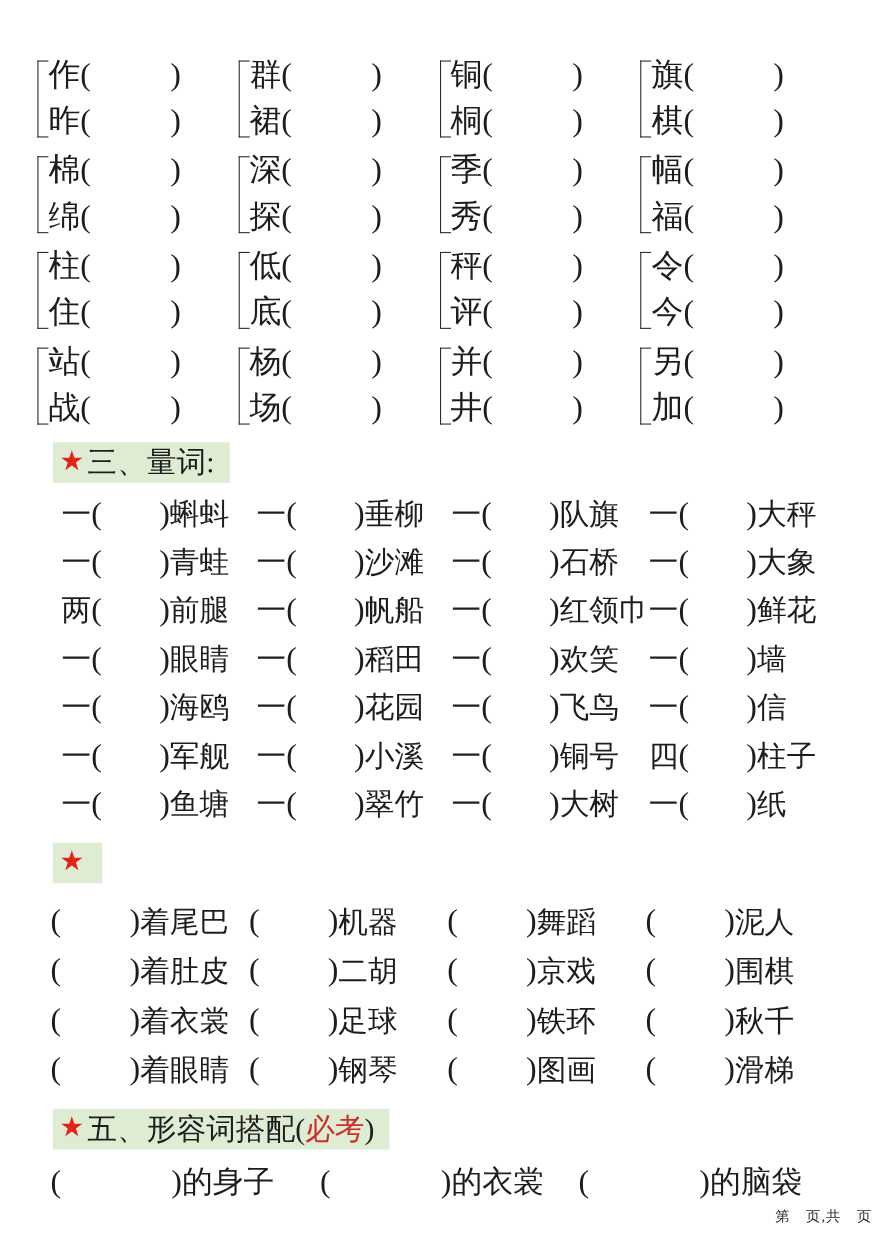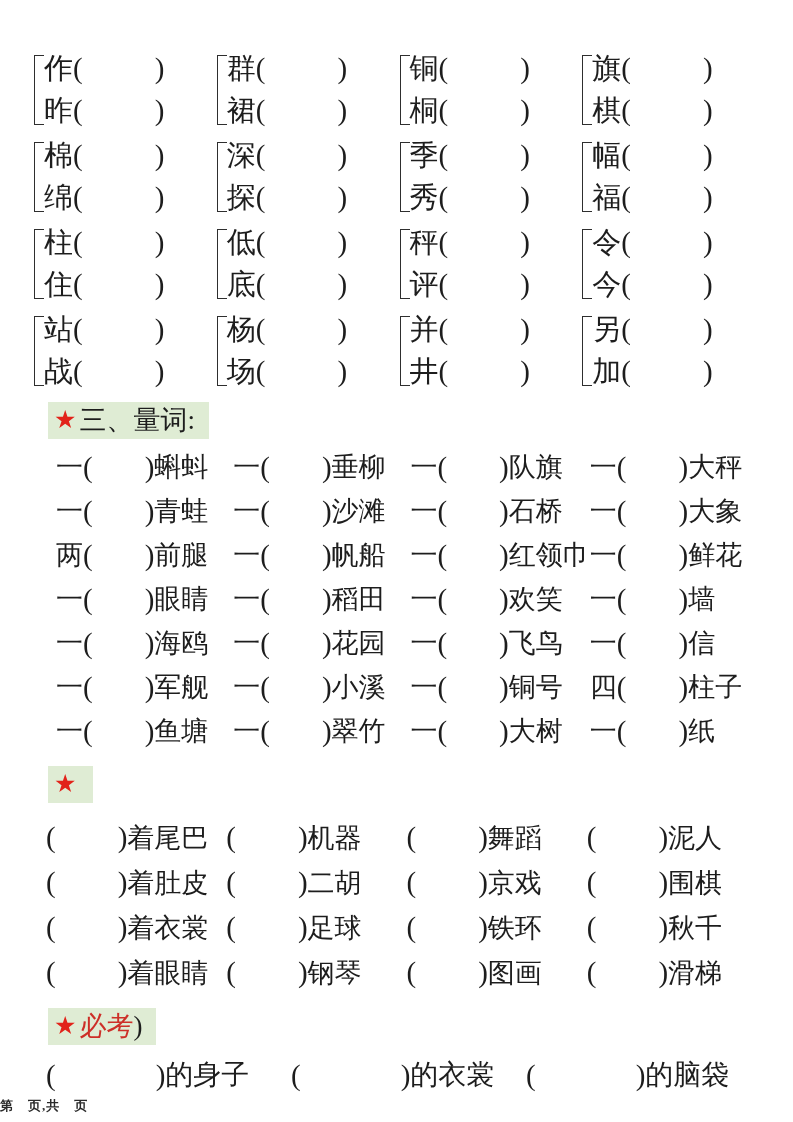--- a/index.html
+++ b/index.html
@@ -68,21 +68,21 @@
   .adj-grid {
     margin:8px 26px 0 46px;
     display:grid; grid-template-columns:245px 235px 1fr;
     grid-auto-rows:44px;
   }
   .adj-item { font-size:28px; }
 
   
   .footer {
     margin-top:auto; margin-bottom:26px;
-    text-align:left; font-size:13px; letter-spacing:1px; color:#2a2a2a;font-weight:bold;
+    text-align:right; font-size:13px; letter-spacing:1px; color:#2a2a2a;
   }
 </style>
 </head>
 <body>
 
 <div class="page" style="--header-bg: #dfecd4; --star-red: #e2231a; --highlight-red: #cd2f28; --text: #1d1d1d;">
 
   <section class="word-pairs">
       <div class="pair">
         <div class="bracket"></div>
@@ -658,20 +658,21 @@
       <div class="vb-item">
         <span class="paren">(</span>
         <span class="blank blank-vb"></span>
         <span class="paren">)</span>
         <span class="ch">滑梯</span>
       </div>
     </section>
 
   <div class="sec-header">
     <span class="star">★</span>
+    <span>五、形容词搭配(</span>
     <span class="hl-red">必考</span>
     <span>)</span>
   </div>
   <section class="adj-grid">
       <div class="adj-item">
         <span class="paren">(</span>
         <span class="blank blank-adj"></span>
         <span class="paren">)</span>
         <span class="ch">的身子</span>
       </div>

